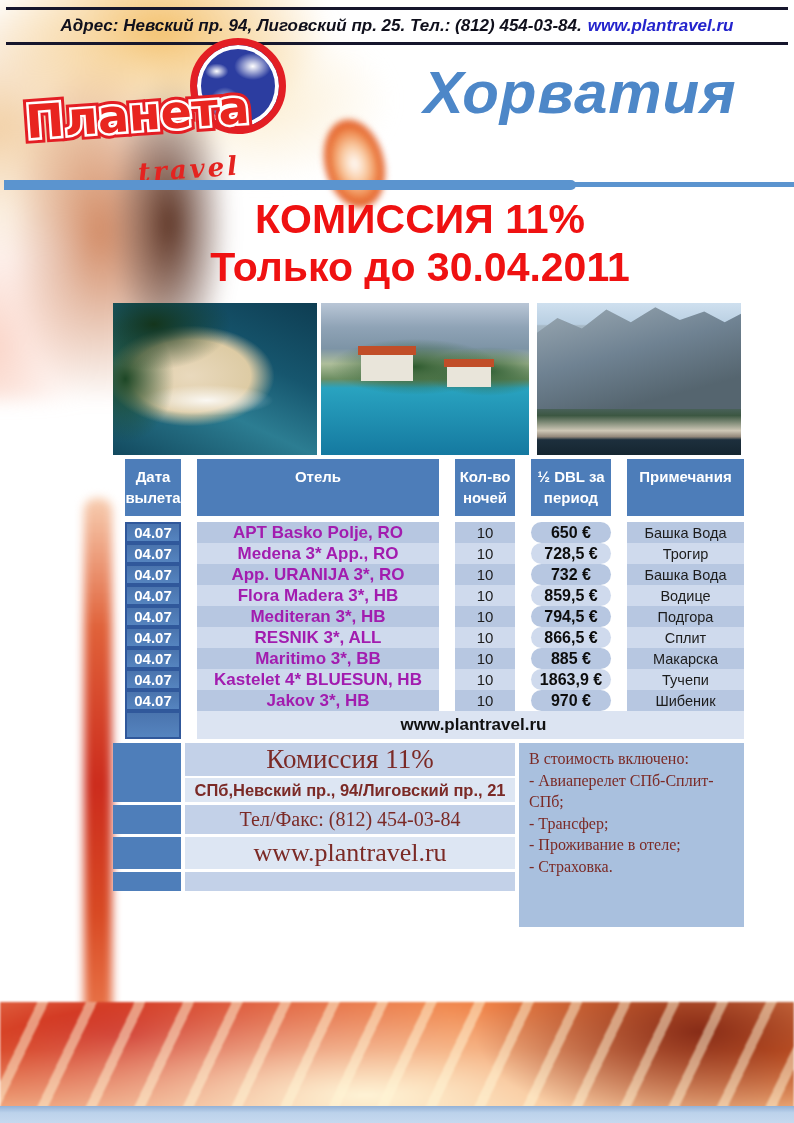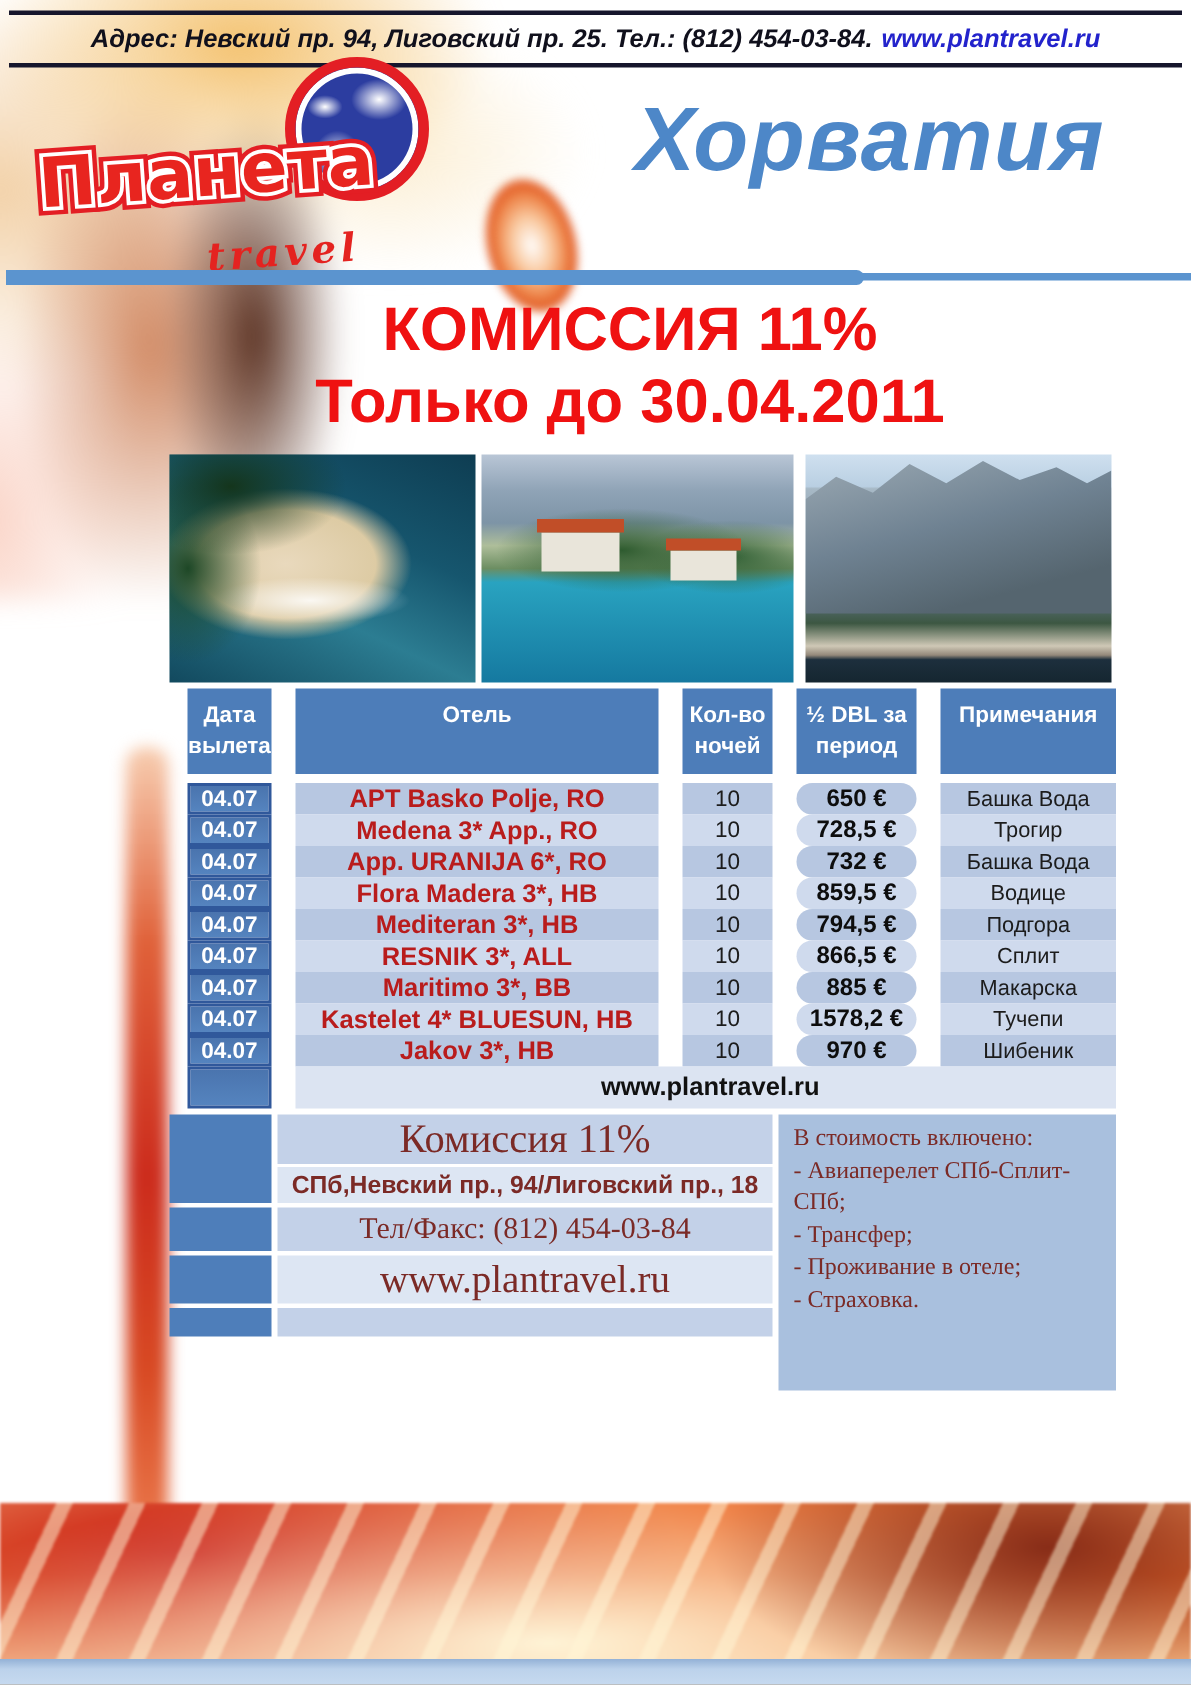--- a/index.html
+++ b/index.html
@@ -132,21 +132,21 @@
     background:#4d7db9; color:#fff; font-weight:bold; font-size:15px;
     align-items:flex-start; padding-top:7px; text-align:center; line-height:1.4;
   }
   .drow { height:18px; }
   .row-odd  .data-bg { background:#b7c7e1; }
   .row-even .data-bg { background:#cfdaed;text-align:center; }
   .date-cell {
     background:linear-gradient(180deg,#4a74ae 0%,#5584bf 100%);
     border:2px solid #30589b; color:#fff; font-weight:bold; font-size:15px;
   }
-  .hotel-cell { font-weight:bold; font-size:17px; color:#b91c1c; }
+  .hotel-cell { font-weight:bold; font-size:17px; color:#a21caf; }
   .nights-cell { font-size:15px; color:#1c1c1c; }
   .price-cell { font-weight:bold; font-size:16px; color:#0d0d0d;border-radius:11px; }
   .note-cell { font-size:14.5px; color:#1c1c1c; }
   .footer-row { height:28px; margin-bottom:4px; }
   .footer-cell { grid-column:2 / -1; background:#dce4f2; font-size:17px; color:#111; }
   .footer-cell b { margin-left:6px; }
   
   .bottom { display:flex; gap:4px; }
   .b-left { width:68px; display:flex; flex-direction:column; gap:3px; }
   .b-left .bcell { background:#4e7eba; }
@@ -227,21 +227,21 @@
     <div class="grid-row drow row-even">
       <div class="cell date-cell">04.07</div>
       <div class="cell data-bg hotel-cell">Medena 3* App., RO</div>
       <div class="cell data-bg nights-cell">10</div>
       <div class="cell data-bg price-cell">728,5 €</div>
       <div class="cell data-bg note-cell">Трогир</div>
     </div>
 
     <div class="grid-row drow row-odd">
       <div class="cell date-cell">04.07</div>
-      <div class="cell data-bg hotel-cell">App. URANIJA 6*, RO</div>
+      <div class="cell data-bg hotel-cell">App. URANIJA 3*, RO</div>
       <div class="cell data-bg nights-cell">10</div>
       <div class="cell data-bg price-cell">732 €</div>
       <div class="cell data-bg note-cell">Башка Вода</div>
     </div>
 
     <div class="grid-row drow row-even">
       <div class="cell date-cell">04.07</div>
       <div class="cell data-bg hotel-cell">Flora Madera 3*, HB</div>
       <div class="cell data-bg nights-cell">10</div>
       <div class="cell data-bg price-cell">859,5 €</div>
@@ -269,21 +269,21 @@
       <div class="cell data-bg hotel-cell">Maritimo 3*, BB</div>
       <div class="cell data-bg nights-cell">10</div>
       <div class="cell data-bg price-cell">885 €</div>
       <div class="cell data-bg note-cell">Макарска</div>
     </div>
 
     <div class="grid-row drow row-even">
       <div class="cell date-cell">04.07</div>
       <div class="cell data-bg hotel-cell">Kastelet 4* BLUESUN, HB</div>
       <div class="cell data-bg nights-cell">10</div>
-      <div class="cell data-bg price-cell">1578,2 €</div>
+      <div class="cell data-bg price-cell">1863,9 €</div>
       <div class="cell data-bg note-cell">Тучепи</div>
     </div>
 
     <div class="grid-row drow row-odd">
       <div class="cell date-cell">04.07</div>
       <div class="cell data-bg hotel-cell">Jakov 3*, HB</div>
       <div class="cell data-bg nights-cell">10</div>
       <div class="cell data-bg price-cell">970 €</div>
       <div class="cell data-bg note-cell">Шибеник</div>
     </div>
@@ -297,21 +297,21 @@
 
     <div class="bottom">
       <div class="b-left">
         <div class="bcell" style="height:59px"></div>
         <div class="bcell" style="height:29px"></div>
         <div class="bcell" style="height:32px"></div>
         <div class="bcell" style="height:19px"></div>
       </div>
       <div class="b-mid">
         <div class="mcell m-commission">Комиссия 11%</div>
-        <div class="mcell m-address">СПб,Невский пр., 94/Лиговский пр., 18</div>
+        <div class="mcell m-address">СПб,Невский пр., 94/Лиговский пр., 21</div>
         <div class="mcell m-phone">Тел/Факс: (812) 454-03-84</div>
         <div class="mcell m-site">www.plantravel.ru</div>
         <div class="mcell m-empty"></div>
       </div>
       <div class="b-right">
         <div>В стоимость включено:</div>
         <div>- Авиаперелет СПб-Сплит-СПб;</div>
         <div>- Трансфер;</div>
         <div>- Проживание в отеле;</div>
         <div>- Страховка.</div>

